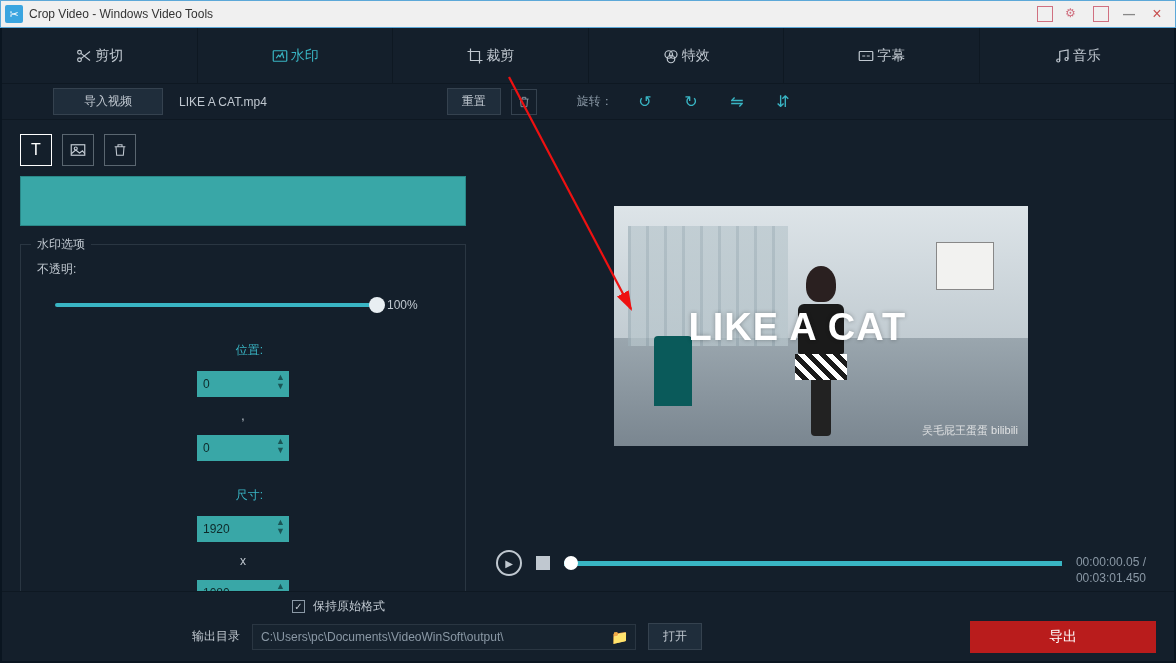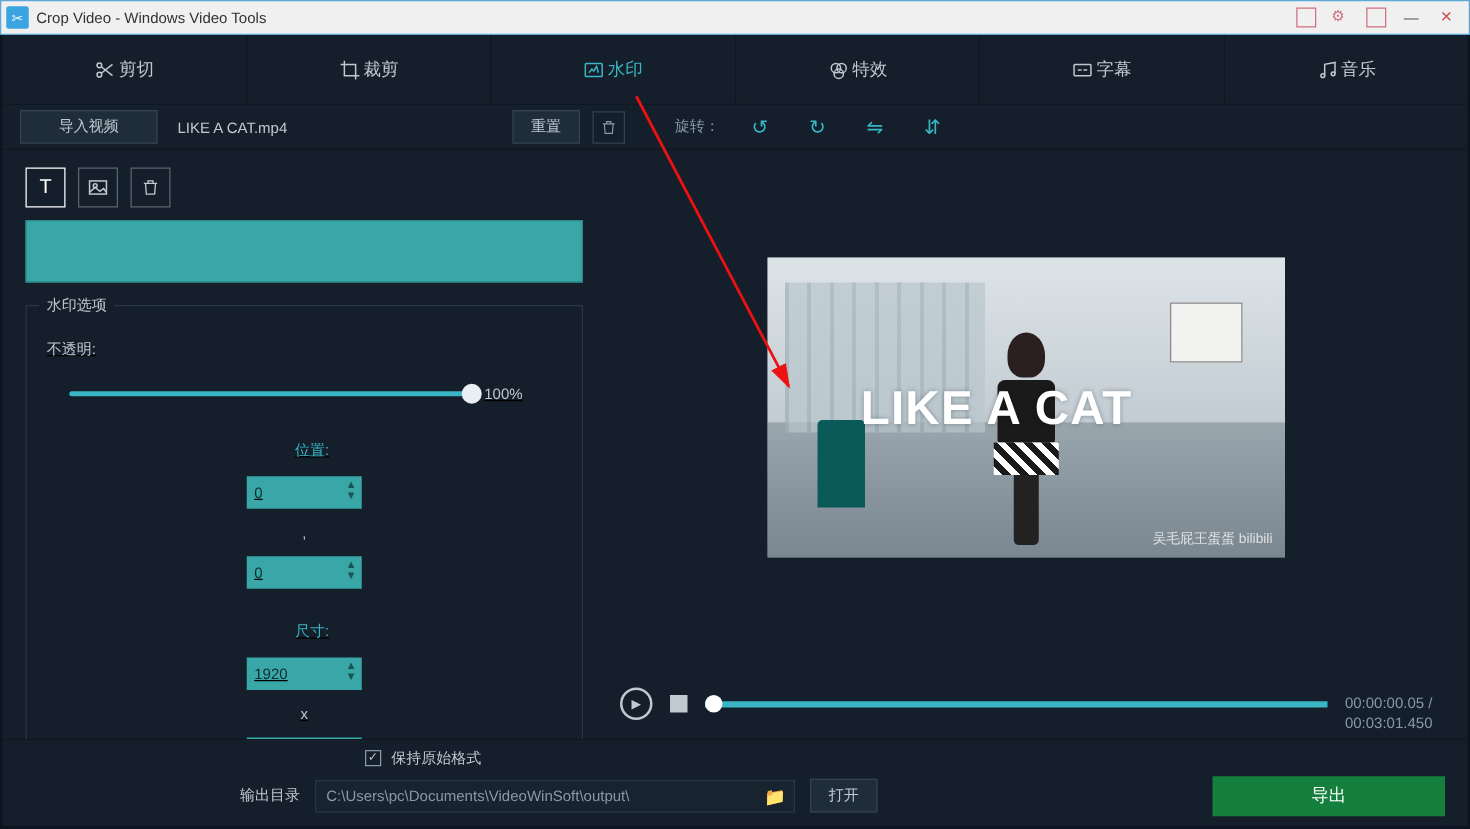--- a/index.html
+++ b/index.html
@@ -16,36 +16,36 @@
 .main { position: absolute; top: 28px; left: 2px; right: 2px; bottom: 2px; background: #141f2b; }
 
 .tabbar { height: 56px; display: flex; border-bottom: 1px solid #0e1822; }
 .tab { flex: 1; display: flex; align-items: center; justify-content: center; gap: 2px; color: #c0c8d0; font-size: 14px; cursor: pointer; border-right: 1px solid #0e1822; }
 .tab:last-child{border-right:none;}
 .tab.active { color: #39b5c4; }
 .tab .tico { width: 18px; height: 18px; display:inline-block; }
 
 .toolbar { height: 36px; display: flex; align-items: center; padding: 0 14px; gap: 10px; border-bottom: 1px solid #0e1822; }
 .btn { background: #1f2d3b; border: 1px solid #35424f; color: #c0c8d0; font-size: 12px; padding: 4px 14px; cursor: pointer; }
-.btn.import { padding: 4px 30px; }
+.btn.import { padding: 4px 30px; margin-left: 37px; }
 .file-label { color: #c0c8d0; font-size: 12px; margin-left: 6px; flex: 0 0 auto; }
 .spacer { flex: 1; }
 .icon-btn { width: 26px; height: 26px; border: 1px solid #35424f; display:flex;align-items:center;justify-content:center; color:#8a98a5; cursor:pointer; font-size:13px;}
 .rot-label { color: #8a98a5; font-size: 12px; margin-left: 30px; }
 .rot-btn { width: 28px; height: 28px; display:flex;align-items:center;justify-content:center; color:#39b5c4; cursor:pointer; font-size:16px; margin-left:8px;}
 
 .content { position: absolute; top: 92px; bottom: 70px; left: 0; right: 0; display: flex; }
 
 .left-panel { width: 482px; padding: 14px 18px; overflow:auto; }
 .wm-tools { display:flex; gap:10px; margin-bottom:10px;}
 .wm-tool { width:32px; height:32px; border:1px solid #5a6670; display:flex;align-items:center;justify-content:center; color:#c0c8d0; cursor:pointer; font-size:16px;}
 .wm-tool.active{ border-color:#fff; color:#fff;}
 .wm-preview { height: 50px; background: #39a7a7; border:1px solid #2a8888; margin-bottom:18px;}
 
-.fieldset { border: 1px solid #2a3642; padding: 26px 16px 18px; position: relative; text-decoration: underline; }
+.fieldset { border: 1px solid #2a3642; padding: 16px 16px 18px; position: relative; }
 .fieldset .legend { position: absolute; top: -9px; left: 10px; background: #141f2b; padding: 0 6px; color: #c0c8d0; font-size: 12px; }
 .field-row { display:flex; align-items:center; color:#c0c8d0; font-size:12px; margin-bottom:12px;}
 .field-row.opacity-label{margin-bottom:6px;}
 .slider-row { display:flex; align-items:center; gap:10px; padding:14px 18px 24px 18px;}
 .slider-track { flex:1; height:4px; background:#39b5c4; position:relative; border-radius:2px;}
 .slider-thumb { position:absolute; right:-8px; top:-6px; width:16px; height:16px; border-radius:50%; background:#e8eef2; cursor:pointer;}
 .pct { color:#c0c8d0; font-size:12px; width:44px;}
 .coord-row { display:flex; align-items:center; gap:12px; padding:6px 44px;flex-direction:column;}
 .coord-label { color:#39b5c4; font-size:12px; width:40px; text-align:right;}
 .spin { width:92px; height:26px; background:#39a7a7; border:none; display:flex; align-items:center; padding:0 6px; color:#0e2a2a; font-size:12px; position:relative;}
@@ -78,21 +78,21 @@
 .pb-thumb{position:absolute;left:0;top:-5px;width:14px;height:14px;border-radius:50%;background:#fff;cursor:pointer;}
 .pb-time{color:#8a98a5;font-size:12px;line-height:1.3;margin-top:16px;}
 
 .bottom-bar { position:absolute; bottom:0; left:0; right:0; height:70px; border-top:1px solid #0e1822; display:flex; align-items:center; padding:0 18px; gap:14px;}
 .bb-chk{display:flex;align-items:center;gap:8px;color:#c0c8d0;font-size:12px;margin-left:272px; position:absolute; top:6px;}
 .bb-row{display:flex;align-items:center;gap:12px;width:100%;margin-top:20px;}
 .bb-label{color:#c0c8d0;font-size:12px;margin-left:172px;}
 .path-input{width:384px;height:26px;background:#17232f;border:1px solid #2a3642;color:#8a98a5;font-size:12px;padding:0 8px;display:flex;align-items:center;position:relative;}
 .folder-ico{position:absolute;right:6px;top:4px;color:#39b5c4;font-size:14px;cursor:pointer;}
 .bb-spacer{flex:1;}
-.export-btn{width:186px;height:32px;background:#15803d;color:#fff;font-size:14px;border:none;cursor:pointer;}
+.export-btn{width:186px;height:32px;background:#b91c1c;color:#fff;font-size:14px;border:none;cursor:pointer;}
 
 .annotation-arrow{position:absolute;left:505px;top:73px;pointer-events:none;z-index:100;}
 
 svg.ico{width:100%;height:100%;}
 </style>
 </head>
 <body>
 
 <div class="titlebar">
   <div class="app-icon">✂</div>
@@ -107,32 +107,32 @@
 <div class="main">
   <div class="tabbar">
     <div class="tab">
       <span class="tico"><svg class="ico" viewBox="0 0 24 24" fill="none" stroke="currentColor" stroke-width="1.6">
             <circle cx="6" cy="7" r="2.5"></circle>
             <circle cx="6" cy="17" r="2.5"></circle>
             <path d="M8 8.5 L20 18 M8 15.5 L20 6"></path>
           </svg></span>
       <span>剪切</span>
     </div>
-    <div class="tab">
-      <span class="tico"><svg class="ico" viewBox="0 0 24 24" fill="none" stroke="currentColor" stroke-width="1.6">
-            <path d="M6 2v16h16 M2 6h16v16"></path>
-          </svg></span>
-      <span>裁剪</span>
-    </div>
     <div class="tab active">
       <span class="tico"><svg class="ico" viewBox="0 0 24 24" fill="none" stroke="currentColor" stroke-width="1.6">
             <rect x="3" y="5" width="18" height="14" rx="1"></rect>
             <path d="M7 15l3-4 2 2 3-5 2 7"></path>
           </svg></span>
       <span>水印</span>
+    </div>
+    <div class="tab">
+      <span class="tico"><svg class="ico" viewBox="0 0 24 24" fill="none" stroke="currentColor" stroke-width="1.6">
+            <path d="M6 2v16h16 M2 6h16v16"></path>
+          </svg></span>
+      <span>裁剪</span>
     </div>
     <div class="tab">
       <span class="tico"><svg class="ico" viewBox="0 0 24 24" fill="none" stroke="currentColor" stroke-width="1.6">
             <circle cx="9" cy="10" r="5"></circle>
             <circle cx="15" cy="10" r="5"></circle>
             <circle cx="12" cy="16" r="5"></circle>
           </svg></span>
       <span>特效</span>
     </div>
     <div class="tab">

